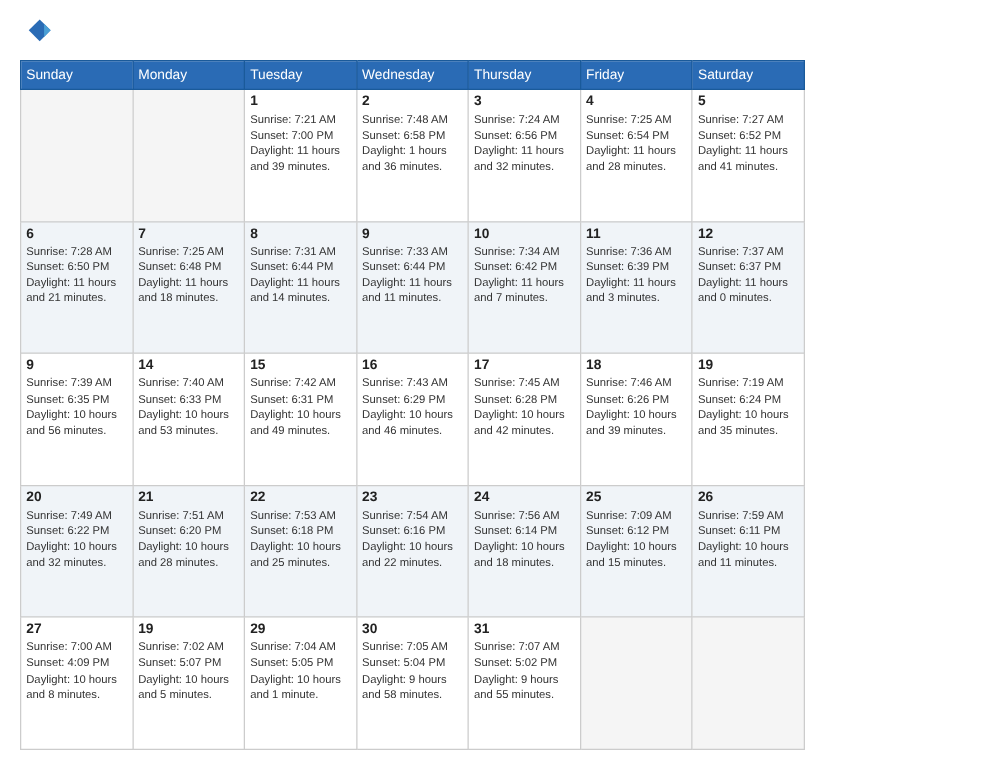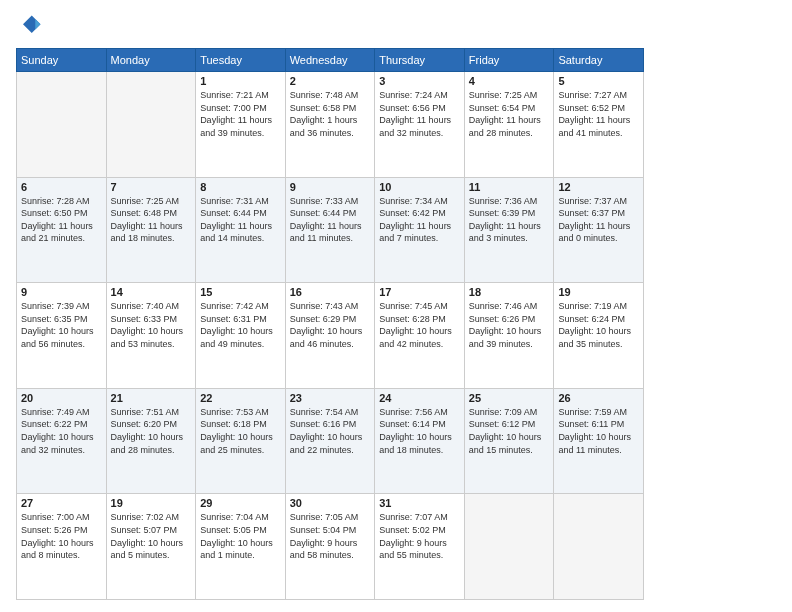--- a/index.html
+++ b/index.html
@@ -346,21 +346,21 @@
               <div>Sunset: 6:11 PM</div>
               <div>Daylight: 10 hours and 11 minutes.</div>
             </div>
           </td>
         </tr>
         <tr>
           <td>
             <span class="day-num">27</span>
             <div class="day-info">
               <div>Sunrise: 7:00 AM</div>
-              <div>Sunset: 5:26 PM</div>
+              <div>Sunset: 4:09 PM</div>
               <div>Daylight: 10 hours and 8 minutes.</div>
             </div>
           </td>
           <td>
             <span class="day-num">19</span>
             <div class="day-info">
               <div>Sunrise: 7:02 AM</div>
               <div>Sunset: 5:07 PM</div>
               <div>Daylight: 10 hours and 5 minutes.</div>
             </div>

